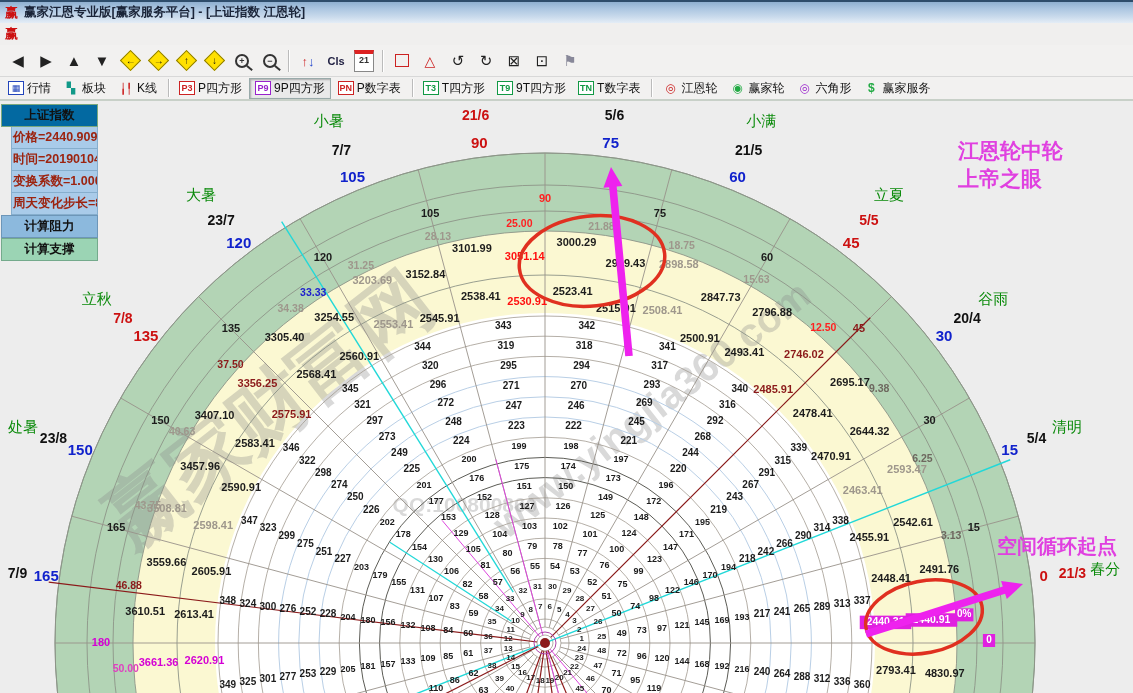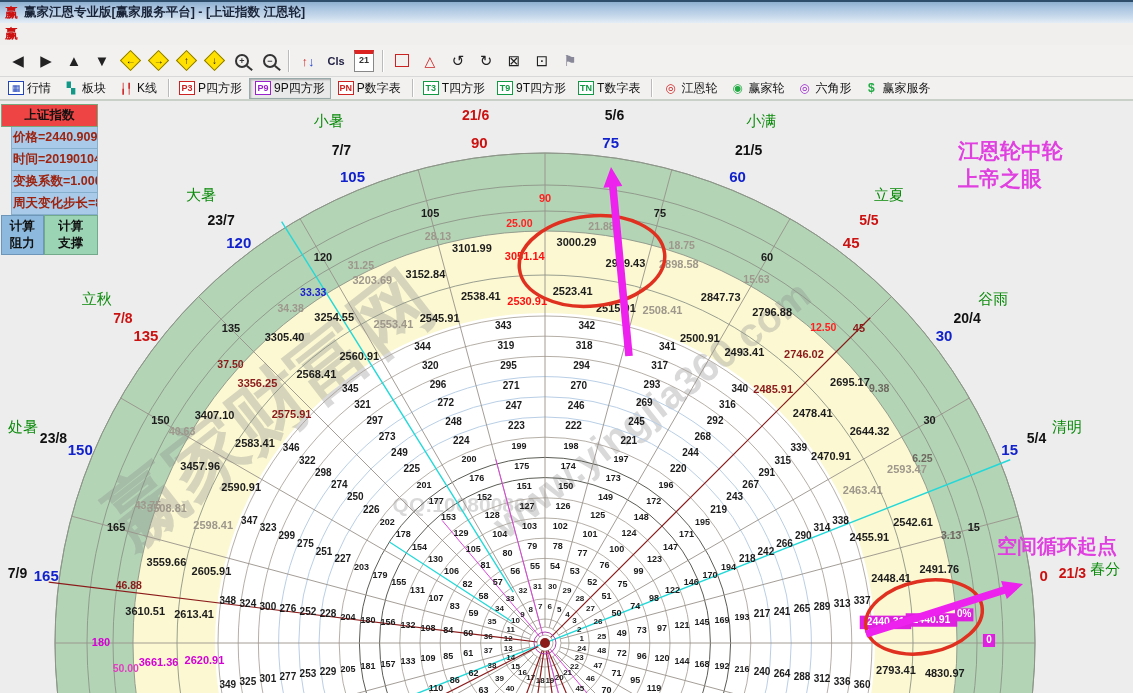--- a/index.html
+++ b/index.html
@@ -33,24 +33,24 @@
   #toolbar2{position:absolute;left:0;top:77px;width:100%;height:22px;z-index:10;background:#f2f1f0;
     display:flex;align-items:center;font-size:12px;color:#111;border-bottom:2px solid #c8d0c8;padding-left:3px;}
   .tb2item{display:flex;align-items:center;padding:1px 5px;margin-right:2px;cursor:default;}
   .tb2item.pressed{background:#e9e9e9;border:1px solid #9aa;box-shadow:inset 1px 1px 2px #aaa;justify-content:space-between;}
   .ticon{display:inline-flex;align-items:center;justify-content:center;width:16px;height:14px;
     font-size:9px;font-weight:bold;margin-right:3px;}
   .ticon.box{border:1px solid;width:14px;height:12px;background:#fff;}
   .tb2sep{width:1px;height:18px;background:#bbb;border-right:1px solid #fff;margin:0 4px;}
   
   #sidebar{position:absolute;left:1px;top:104px;width:97px;z-index:8;font-size:12.5px;font-weight:bold;}
-  #sidebar .hdr{background:#ef4444;border:1px solid #7aa87c;color:#111;text-align:center;padding:2px 0;}
+  #sidebar .hdr{background:#0369a1;border:1px solid #7aa87c;color:#111;text-align:center;padding:2px 0;}
   #sidebar .row{background:#a9cbe9;border:1px solid #86aecd;border-top:none;color:#9c2410;
     padding:2px 1px;white-space:nowrap;overflow:hidden;margin-left:10px;}
-  #sidebar .btns{display:flex;}
+  #sidebar .btns{display:flex;flex-direction:column;}
   #sidebar .btn1{background:#8cb9dd;border:1px solid #6d96b8;color:#111;padding:2px 3px;flex:1;text-align:center;}
   #sidebar .btn2{background:#9bd4b4;border:1px solid #74aa8c;color:#111;padding:2px 9px;flex:1;text-align:center;}
   #wheelbox{position:absolute;left:0;top:0;width:1133px;height:693px;z-index:1;}
 </style>
 </head>
 <body>
 <div id="stage">
 
 <div id="titlebar">
   <span class="logo">赢</span>

